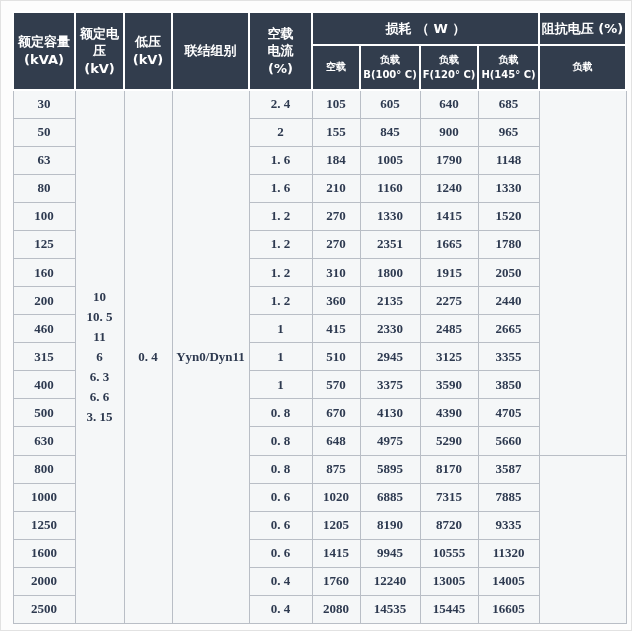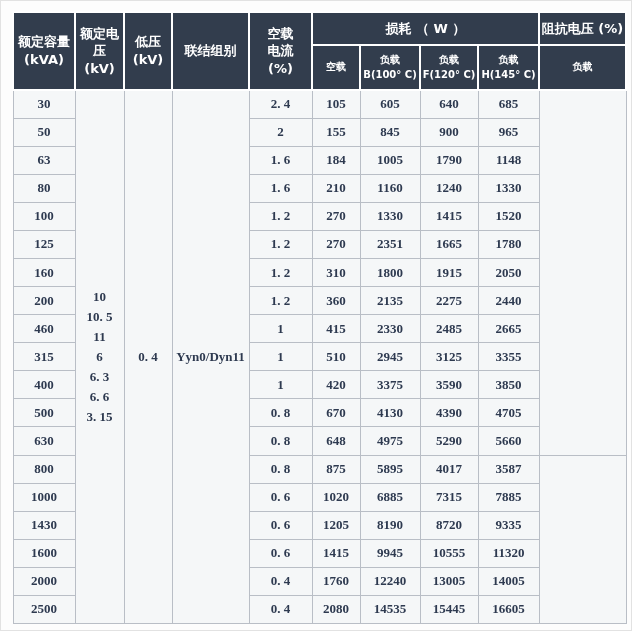--- a/index.html
+++ b/index.html
@@ -175,21 +175,21 @@
           <td>315</td>
           <td>1</td>
           <td>510</td>
           <td>2945</td>
           <td>3125</td>
           <td>3355</td>
         </tr>
         <tr>
           <td>400</td>
           <td>1</td>
-          <td>420</td>
+          <td>570</td>
           <td>3375</td>
           <td>3590</td>
           <td>3850</td>
         </tr>
         <tr>
           <td>500</td>
           <td>0. 8</td>
           <td>670</td>
           <td>4130</td>
           <td>4390</td>
@@ -201,34 +201,34 @@
           <td>648</td>
           <td>4975</td>
           <td>5290</td>
           <td>5660</td>
         </tr>
         <tr>
           <td>800</td>
           <td>0. 8</td>
           <td>875</td>
           <td>5895</td>
-          <td>4017</td>
+          <td>8170</td>
           <td>3587</td>
           <td rowspan="6"></td>
         </tr>
         <tr>
           <td>1000</td>
           <td>0. 6</td>
           <td>1020</td>
           <td>6885</td>
           <td>7315</td>
           <td>7885</td>
         </tr>
         <tr>
-          <td>1430</td>
+          <td>1250</td>
           <td>0. 6</td>
           <td>1205</td>
           <td>8190</td>
           <td>8720</td>
           <td>9335</td>
         </tr>
         <tr>
           <td>1600</td>
           <td>0. 6</td>
           <td>1415</td>

